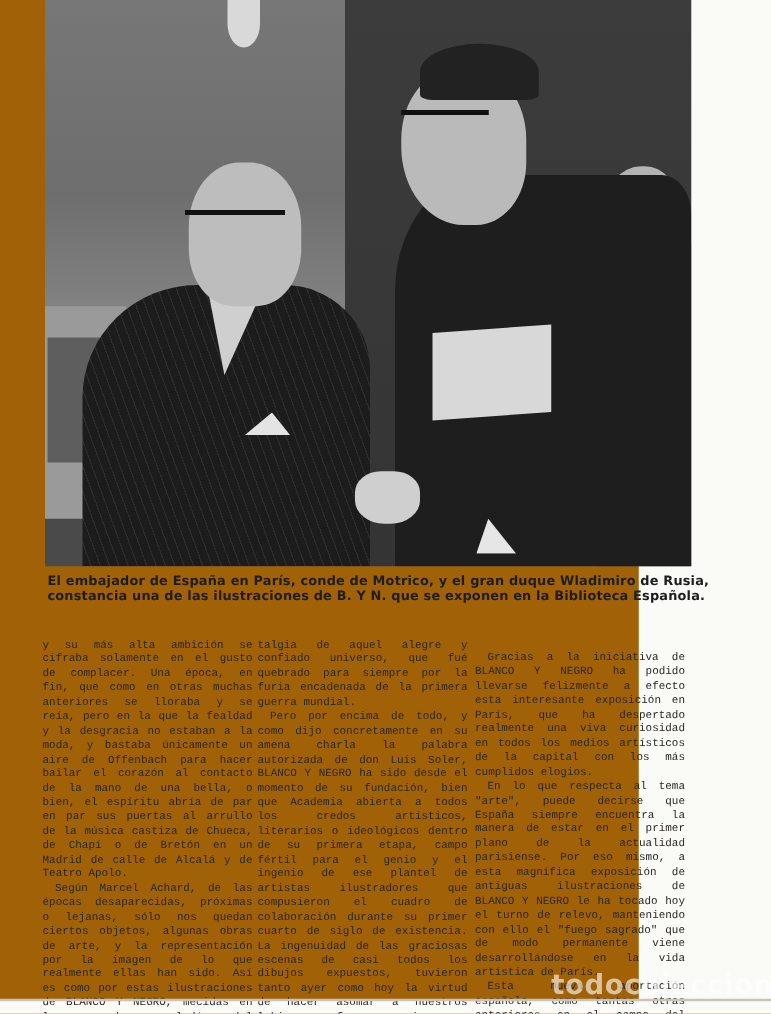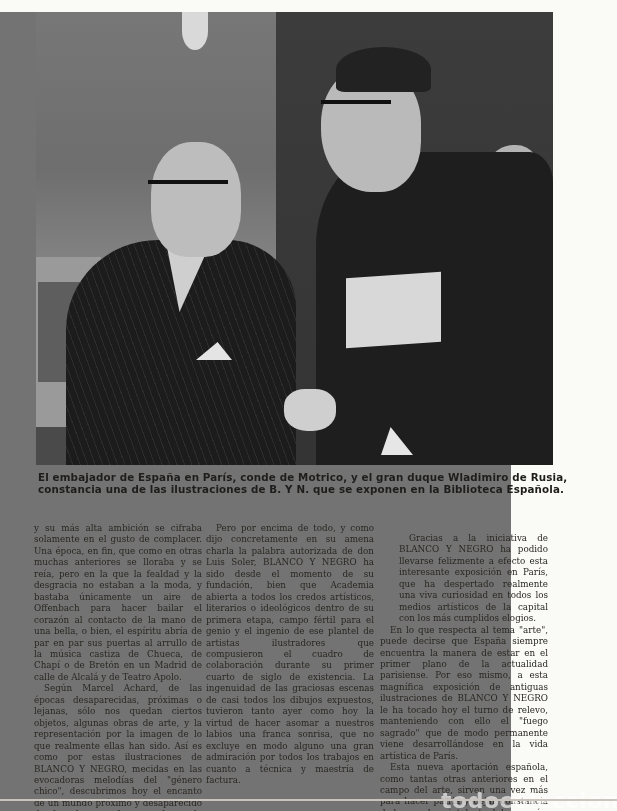--- a/index.html
+++ b/index.html
@@ -1,17 +1,17 @@
 <!DOCTYPE html>
 <html><head>
 <meta charset="utf-8">
 <style>
   html, body { margin:0; padding:0; }
   body { width:617px; height:811px; background:#fafaf7; position:relative; overflow:hidden; font-family:"DejaVu Serif", serif; }
-  .page { position:absolute; left:0; top:12px; width:511px; height:800px; background:#737373; }
+  .page { position:absolute; left:0; top:0; width:511px; height:800px; background:#a16207; }
   .page-edge { position:absolute; left:0; top:799px; width:617px; height:2px; background:#c9c4bb; }
   .photo { position:absolute; left:36px; top:0; width:517px; height:453px; background:#4a4a4a; overflow:hidden; }
   .photo .wall-left { position:absolute; left:0; top:0; width:240px; height:260px; background:linear-gradient(180deg,#777 0%,#6e6e6e 60%,#858585 100%); }
   .photo .wall-right { position:absolute; left:240px; top:0; width:277px; height:453px; background:linear-gradient(180deg,#3c3c3c 0%,#343434 100%); }
   .photo .frame { position:absolute; left:0; top:245px; width:65px; height:170px; background:#9a9a9a; }
   .photo .frame-inner { position:absolute; left:2px; top:270px; width:48px; height:100px; background:#5e5e5e; }
   .photo .ornament { position:absolute; left:146px; top:0; width:26px; height:38px; background:#d9d9d9; border-radius:0 0 50% 50%; }
   .photo .man1-head { position:absolute; left:115px; top:130px; width:90px; height:115px; background:#bdbdbd; border-radius:45% 45% 40% 40%; }
   .photo .man1-glasses { position:absolute; left:112px; top:168px; width:80px; height:12px; border-top:4px solid #111; }
   .photo .man1-suit { position:absolute; left:30px; top:228px; width:230px; height:225px; background:repeating-linear-gradient(70deg,#1c1c1c 0 6px,#2c2c2c 6px 7px); border-radius:40% 30% 0 0; }
@@ -24,26 +24,26 @@
   .photo .catalogue { position:absolute; left:310px; top:263px; width:95px; height:70px; background:#d8d8d8; transform:skewY(-4deg); }
   .photo .hand { position:absolute; left:248px; top:377px; width:52px; height:42px; background:#cfcfcf; border-radius:40% 40% 45% 45%; }
   .photo .cuff { position:absolute; left:345px; top:415px; width:32px; height:28px; background:#e6e6e6; clip-path:polygon(0 100%,100% 100%,30% 0); }
   .photo .man3-head { position:absolute; left:447px; top:133px; width:60px; height:72px; background:#b3b3b3; border-radius:50% 45% 45% 50%; }
   .photo .man3-body { position:absolute; left:440px; top:195px; width:77px; height:258px; background:#1a1a1a; }
 
   .caption { position:absolute; left:38px; top:459px; width:515px; font-family:"DejaVu Sans", sans-serif; font-weight:bold; font-size:10.3px; line-height:12px; color:#1e1d1b; letter-spacing:0.15px; }
   .caption div { white-space:nowrap; }
 
   .col { position:absolute; top:511px; width:168px; font-family:"DejaVu Serif", serif; font-size:8.75px; line-height:11.45px; color:#2a2722; text-align:justify; }
-  .col p { margin:0; }
+  .col p { margin:0;font-family:Liberation Mono, monospace; }
   .col .indent { text-indent:10px; }
   .col1 { left:34px; }
   .col2 { left:206px; }
   .col3 { left:380px; }
-  .col3 .first { margin-top:10px;margin-left:19px; }
+  .col3 .first { margin-top:10px; }
   .sig { text-align:right; padding-right:10px; margin-top:3px; }
 
   .watermark { position:absolute; left:441px; top:776px; font-family:"DejaVu Sans", sans-serif; font-weight:bold; font-size:22px; color:rgba(255,255,255,0.62); letter-spacing:0.5px; }
 </style>
 </head>
 <body>
 
 <div class="page">
   <div class="photo" title="El embajador de España en París y el gran duque Wladimiro de Rusia">
     <div class="wall-left"></div>
@@ -71,20 +71,21 @@
     <div>El embajador de España en París, conde de Motrico, y el gran duque Wladimiro de Rusia,</div>
     <div>constancia una de las ilustraciones de B. Y N. que se exponen en la Biblioteca Española.</div>
   </div>
 
   <div class="col col1">
     <p>y su más alta ambición se cifraba solamente en el gusto de complacer. Una época, en fin, que como en otras muchas anteriores se lloraba y se reía, pero en la que la fealdad y la desgracia no estaban a la moda, y bastaba únicamente un aire de Offenbach para hacer bailar el corazón al contacto de la mano de una bella, o bien, el espíritu abría de par en par sus puertas al arrullo de la música castiza de Chueca, de Chapí o de Bretón en un Madrid de calle de Alcalá y de Teatro Apolo.</p>
     <p class="indent">Según Marcel Achard, de las épocas desaparecidas, próximas o lejanas, sólo nos quedan ciertos objetos, algunas obras de arte, y la representación por la imagen de lo que realmente ellas han sido. Así es como por estas ilustraciones de BLANCO Y NEGRO, mecidas en las evocadoras melodías del "género chico", descubrimos hoy el encanto de un mundo próximo y desaparecido donde cobra una fuerza poderosa la amable nos-</p>
   </div>
 
   <div class="col col2">
+    <p>talgia de aquel alegre y confiado universo, que fué quebrado para siempre por la furia encadenada de la primera guerra mundial.</p>
     <p class="indent">Pero por encima de todo, y como dijo concretamente en su amena charla la palabra autorizada de don Luis Soler, BLANCO Y NEGRO ha sido desde el momento de su fundación, bien que Academia abierta a todos los credos artísticos, literarios o ideológicos dentro de su primera etapa, campo fértil para el genio y el ingenio de ese plantel de artistas ilustradores que compusieron el cuadro de colaboración durante su primer cuarto de siglo de existencia. La ingenuidad de las graciosas escenas de casi todos los dibujos expuestos, tuvieron tanto ayer como hoy la virtud de hacer asomar a nuestros labios una franca sonrisa, que no excluye en modo alguno una gran admiración por todos los trabajos en cuanto a técnica y maestría de factura.</p>
   </div>
 
   <div class="col col3">
     <p class="indent first">Gracias a la iniciativa de BLANCO Y NEGRO ha podido llevarse felizmente a efecto esta interesante exposición en París, que ha despertado realmente una viva curiosidad en todos los medios artísticos de la capital con los más cumplidos elogios.</p>
     <p class="indent">En lo que respecta al tema "arte", puede decirse que España siempre encuentra la manera de estar en el primer plano de la actualidad parisiense. Por eso mismo, a esta magnífica exposición de antiguas ilustraciones de BLANCO Y NEGRO le ha tocado hoy el turno de relevo, manteniendo con ello el "fuego sagrado" que de modo permanente viene desarrollándose en la vida artística de París.</p>
     <p class="indent">Esta nueva aportación española, como tantas otras anteriores en el campo del arte, sirven una vez más para hacer patria y dejar constancia de la grandeza intelectual de un país.</p>
     <p class="sig">F. G.-R.</p>
   </div>
 

